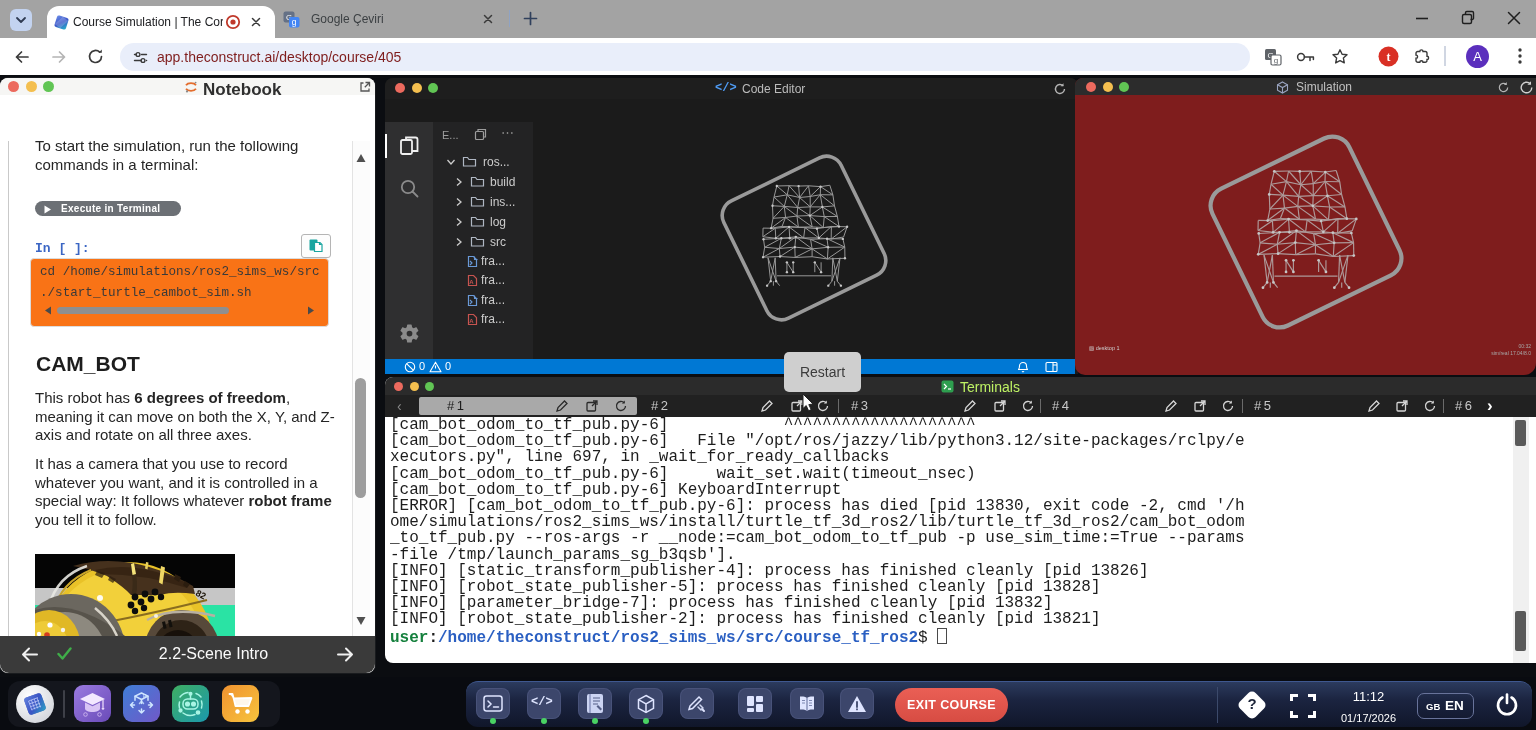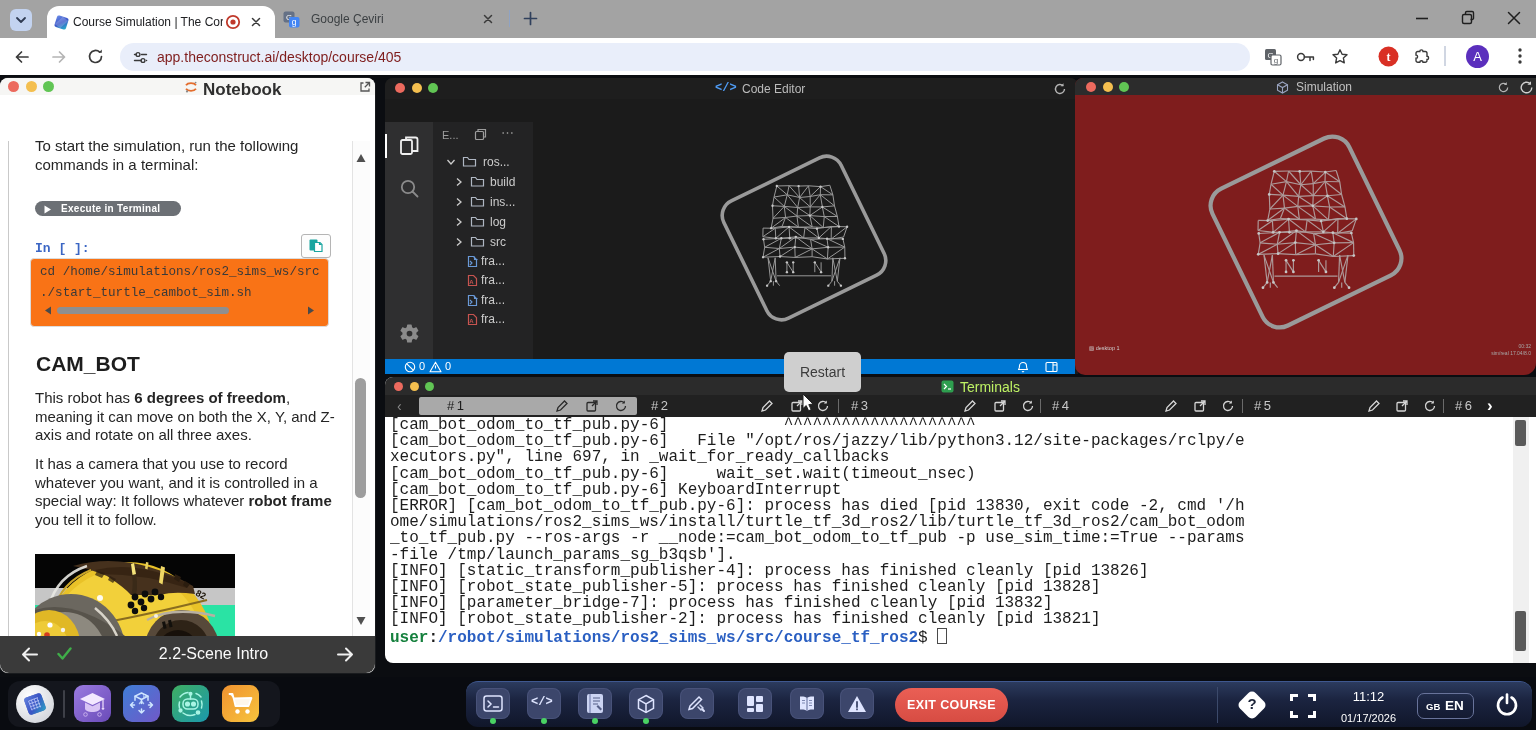--- a/index.html
+++ b/index.html
@@ -732,21 +732,21 @@
 [cam_bot_odom_to_tf_pub.py-6]     wait_set.wait(timeout_nsec)
 [cam_bot_odom_to_tf_pub.py-6] KeyboardInterrupt
 [ERROR] [cam_bot_odom_to_tf_pub.py-6]: process has died [pid 13830, exit code -2, cmd '/h
 ome/simulations/ros2_sims_ws/install/turtle_tf_3d_ros2/lib/turtle_tf_3d_ros2/cam_bot_odom
 _to_tf_pub.py --ros-args -r __node:=cam_bot_odom_to_tf_pub -p use_sim_time:=True --params
 -file /tmp/launch_params_sg_b3qsb'].
 [INFO] [static_transform_publisher-4]: process has finished cleanly [pid 13826]
 [INFO] [robot_state_publisher-5]: process has finished cleanly [pid 13828]
 [INFO] [parameter_bridge-7]: process has finished cleanly [pid 13832]
 [INFO] [robot_state_publisher-2]: process has finished cleanly [pid 13821]
-<b style="color:#15803d">user</b><b>:</b><b style="color:#2a5fc2">/robot/simulations/ros2_sims_ws/src/course_tf_ros2</b>$ <span style="display:inline-block;width:8px;height:14px;border:1.5px solid #4a4a4a;vertical-align:-2px;"></span></pre>
+<b style="color:#15803d">user</b><b>:</b><b style="color:#2a5fc2">/home/theconstruct/ros2_sims_ws/src/course_tf_ros2</b>$ <span style="display:inline-block;width:8px;height:14px;border:1.5px solid #4a4a4a;vertical-align:-2px;"></span></pre>
       </div>
   <div id="term-scroll" class="abs">
     <div class="abs" style="left:2px;top:3px;width:11px;height:26px;background:#5a5a5a;border-radius:2px;"></div>
     <div class="abs" style="left:2px;top:194px;width:11px;height:40px;background:#5a5a5a;border-radius:2px;"></div>
   </div>
 
   <svg class="abs" style="left:415px;top:16px" width="16" height="20" viewBox="0 0 16 20">
         <path d="M3 1l10 10-4.2.6 2.4 5-2.6 1.2-2.4-5.2L3 15.5z" fill="#fff" stroke="#222" stroke-width="1"></path>
       </svg>
 </div>

